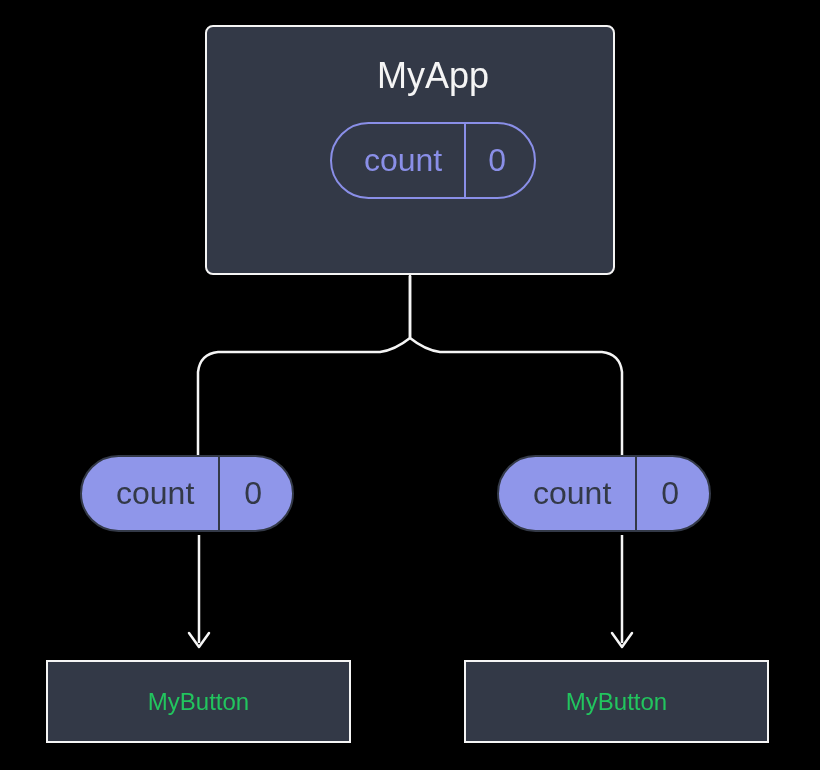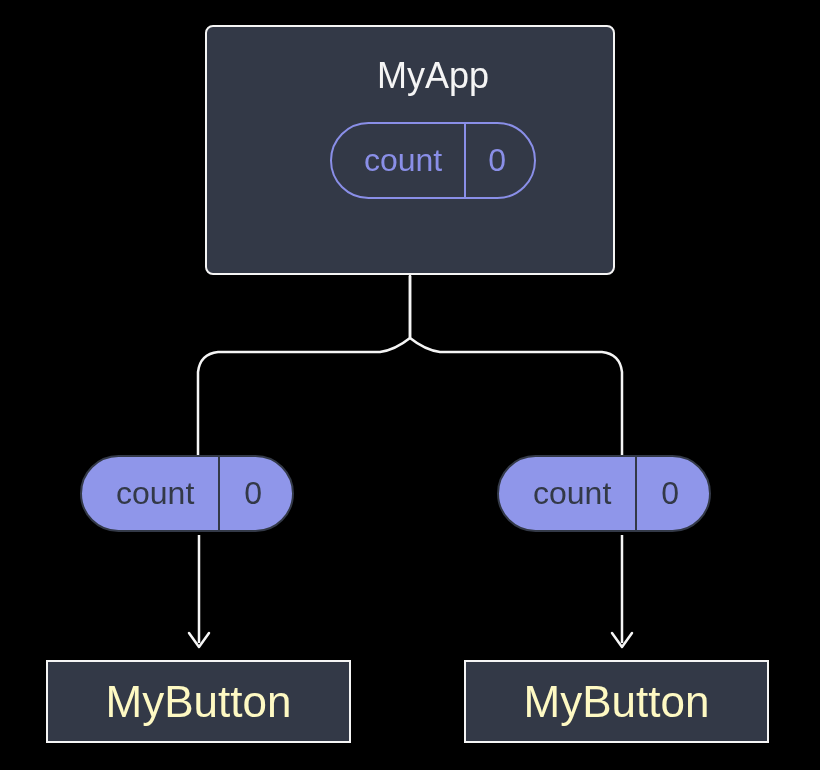--- a/index.html
+++ b/index.html
@@ -77,22 +77,22 @@
       height: 83px;
       background: #333947;
       border: 2px solid #f5f5f5;
       display: flex;
       align-items: center;
       justify-content: center;
     }
     .child-left { left: 46px; top: 660px; }
     .child-right { left: 464px; top: 660px; }
     .child-title {
-      color: #fef9c3;
-      font-size: 44px;
+      color: #22c55e;
+      font-size: 24px;
       font-weight: 400;
     }
     svg.connector {
       position: absolute;
       pointer-events: none;
     }
   </style>
 </head>
 <body>
 

